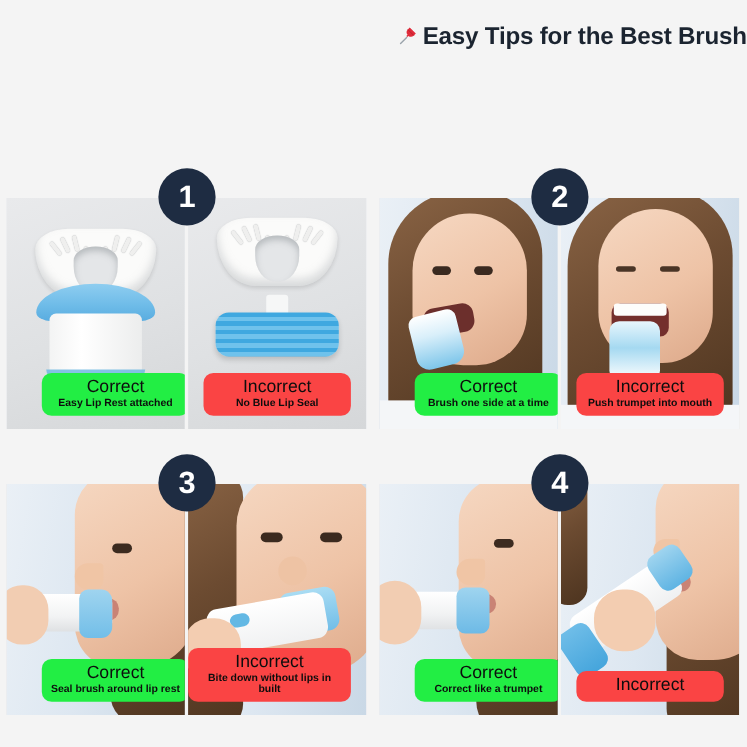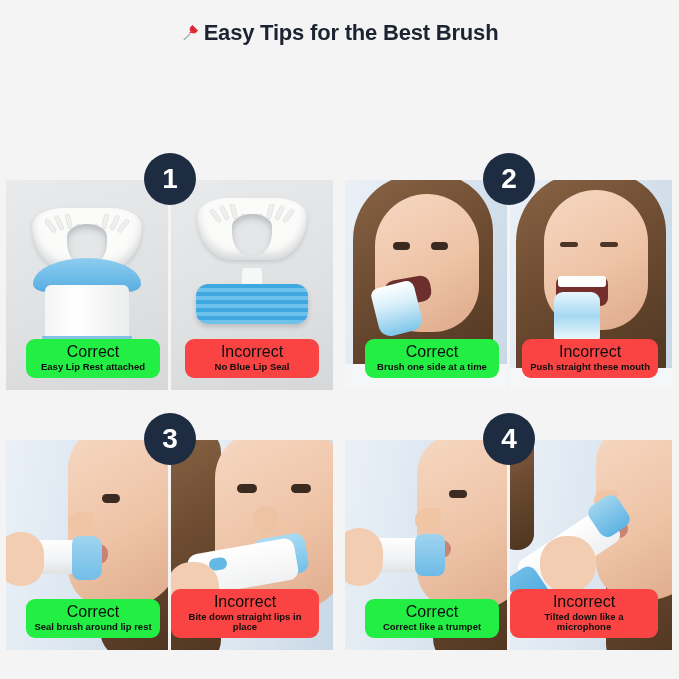--- a/index.html
+++ b/index.html
@@ -8,21 +8,21 @@
     background:#f4f4f4;
     font-family:"Liberation Sans", sans-serif;
     overflow:hidden;
     position:relative;
   }
   .page{position:relative;width:679px;height:679px;}
 
   
   .title{
     position:absolute;left:0;top:20px;width:679px;
-    text-align:center;
+    text-align:right;
     font-size:22px;font-weight:bold;color:#1b2430;
     letter-spacing:-0.2px;
     white-space:nowrap;
   }
   .pin-icon{display:inline-block;vertical-align:-2px;margin-right:4px;}
   .subtitle{
     position:absolute;left:28px;top:68px;width:623px;
     text-align:center;
     font-size:21px;color:#242c37;line-height:30px;
     font-weight:400;
@@ -67,21 +67,21 @@
   .pill{
     position:absolute;
     bottom:12px;
     border-radius:9px;
     padding:5px 8px 6px;
     text-align:center;
     line-height:1.05;
     z-index:6;
     min-width:118px;
   }
-  .pill.correct{background:#22ee44;left:20px;}
+  .pill.correct{background:#22ee44;left:32px;}
   .pill.incorrect{background:#fa4444;right:14px;}
   .pill-title{display:block;font-size:16px;color:#0d0d0d;font-weight:400;}
   .pill-sub{display:block;font-size:9.5px;color:#0d0d0d;margin-top:1px;font-weight:bold;}
 
   
   .scene{position:absolute;inset:0;}
 
   
   .bg-studio{background:linear-gradient(160deg,#e9eaec 0%,#dfe1e3 55%,#d5d7d9 100%);}
   .brushhead{
@@ -304,21 +304,21 @@
             <div class="face"></div>
             <div class="eye e1"></div>
               <div class="eye e2"></div>
             <div class="mouth"></div>
               <div class="teeth"></div>
             <div class="device"></div>
             <div class="shoulder"></div>
           </div>
           <div class="pill incorrect">
             <span class="pill-title">Incorrect</span>
-            <span class="pill-sub">Push straight these mouth</span>
+            <span class="pill-sub">Push trumpet into mouth</span>
           </div>
         </div>
       </div>
     </div>
 
     <div class="panel p3">
       <div class="badge">3</div>
       <div class="panel-inner">
         <div class="half left">
           <div class="scene bg-room s3a">
@@ -345,21 +345,21 @@
             <div class="eye e1"></div>
               <div class="eye e2"></div>
             <div class="nose"></div>
             <div class="cuff"></div>
             <div class="device"></div>
             <div class="btn"></div>
             <div class="hand"></div>
           </div>
           <div class="pill incorrect">
             <span class="pill-title">Incorrect</span>
-            <span class="pill-sub">Bite down straight lips in place</span>
+            <span class="pill-sub">Bite down without lips in built</span>
           </div>
         </div>
       </div>
     </div>
 
     <div class="panel p4">
       <div class="badge">4</div>
       <div class="panel-inner">
         <div class="half left">
           <div class="scene bg-room s4a">
@@ -386,20 +386,19 @@
             <div class="face"></div>
             <div class="nose"></div>
             <div class="lips"></div>
             <div class="wand"></div>
             <div class="cuff"></div>
             <div class="cuff2"></div>
             <div class="hand"></div>
           </div>
           <div class="pill incorrect">
             <span class="pill-title">Incorrect</span>
-            <span class="pill-sub">Tilted down like a microphone</span>
           </div>
         </div>
       </div>
     </div>
 
   </div>
 </div>
 
 </body></html>

